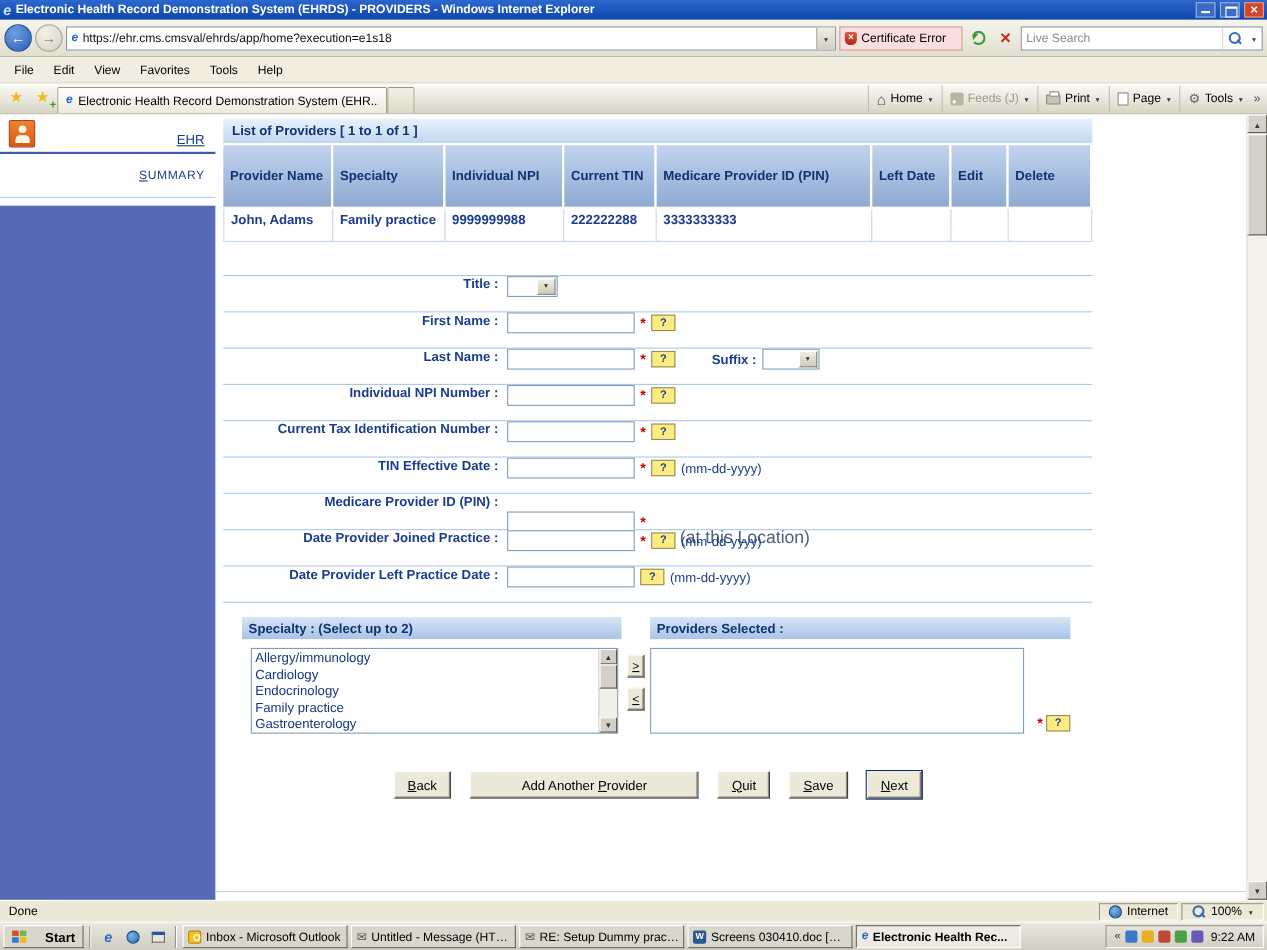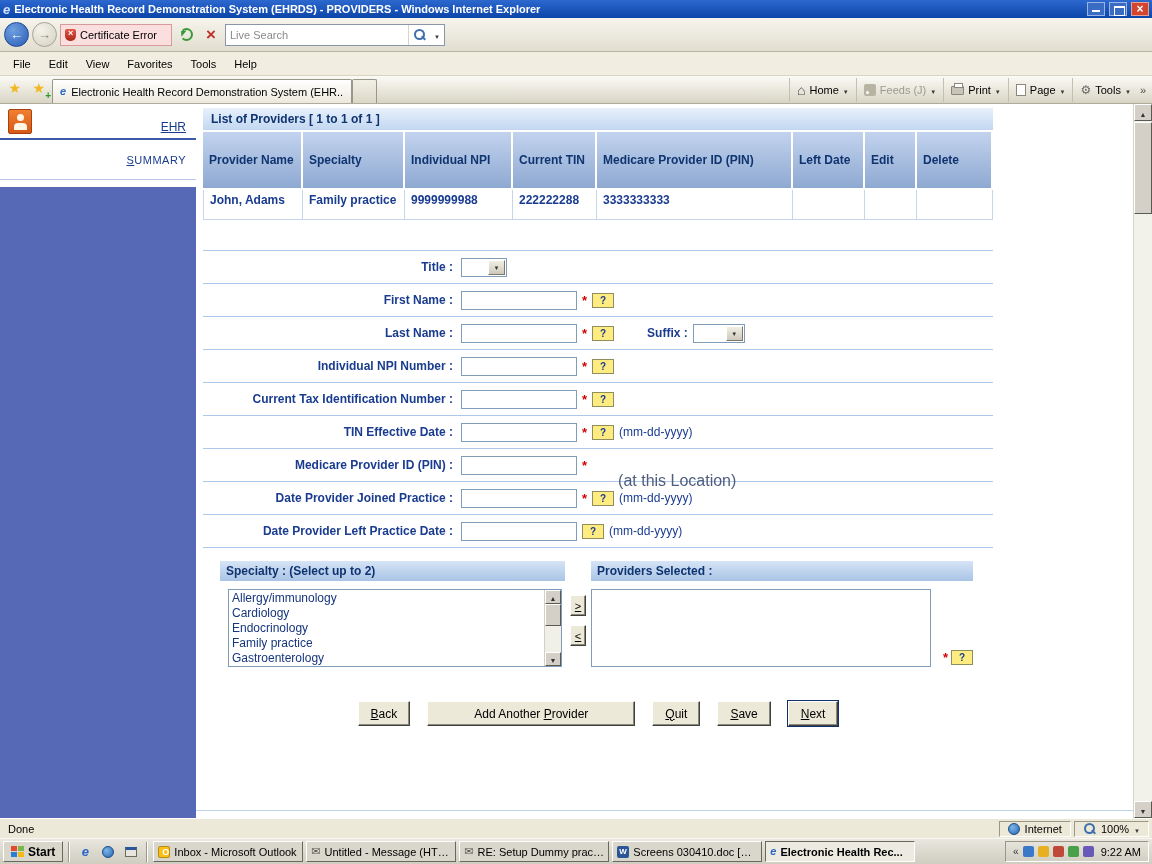--- a/index.html
+++ b/index.html
@@ -95,21 +95,21 @@
 
   .ptable { display:table; width:790px; border-collapse:separate; border-spacing:0; margin-top:2px; }
   .ptable .tr { display:table-row; }
   .ptable .th { display:table-cell; height:58px; background:linear-gradient(180deg,#c2d3ee,#8ea9d2); color:#0f3470; font-weight:bold; font-size:12px; padding:4px 6px; border-right:2px solid #fff; border-bottom:2px solid #fff; vertical-align:middle; }
   .ptable .td { display:table-cell; height:30px; color:#1a3c8f; font-weight:bold; font-size:12px; padding:3px 6px; border-right:1px solid #c4d6ee; border-bottom:1px solid #c4d6ee; vertical-align:top; }
   .ptable .td:first-child { border-left:1px solid #c4d6ee; }
   .c1{width:100px;} .c2{width:102px;} .c3{width:108px;} .c4{width:84px;} .c5{width:196px;} .c6{width:72px;} .c7{width:52px;} .c8{width:76px;}
 
   
   .form-area { margin-top:30px; border-top:1px solid #adc8e8; }
-  .frow { display:flex; align-items:center; height:33px; border-bottom:1px solid #adc8e8; }
+  .frow { display:flex; align-items:flex-start; height:33px; border-bottom:1px solid #adc8e8; }
   .flabel { width:250px; text-align:right; color:#1a3c8f; font-weight:bold; font-size:12px; white-space:nowrap; }
   .fctrl { display:flex; align-items:center; margin-left:8px; gap:5px; }
   .tinput { width:116px; height:19px; border:1px solid #7f9db9; background:#fff; font-family:"Liberation Sans",sans-serif; font-size:12px; padding:0 2px; }
   .req { color:#d40000; font-weight:bold; font-size:13px; }
   .helpbtn { width:22px; height:15px; background:#ffec80; border:1px solid #8f8f5e; color:#1a3c8f; font-weight:bold; font-size:10px; text-align:center; line-height:13px; cursor:pointer; }
   .hint { color:#1a3c8f; font-weight:normal; font-size:12px; }
   .hint-small { color:#4f5d7d; font-size:16px; margin-left:26px;margin-top:32px; }
   .combo { width:46px; height:19px; border:1px solid #7f9db9; background:#fff; position:relative; }
   .combo.suffix { width:52px; }
   .combo::after { content:"\25bc"; position:absolute; right:1px; top:1px; bottom:1px; width:15px; background:linear-gradient(180deg,#f0eee4,#cec9ba); border:1px solid #fff; border-right-color:#7a786c; border-bottom-color:#7a786c; font-size:6px; line-height:15px; text-align:center; color:#333; }
@@ -150,21 +150,21 @@
   .i-dn::before { content:"\25bc"; font-size:7px; color:#333; }
 
   
   .statusbar { height:20px; background:#ece9d8; border-top:1px solid #fff; display:flex; align-items:center; padding:0 3px; gap:3px; font-size:11px; }
   .sb-status { flex:1; padding-left:5px; }
   .sb-panel { height:16px; display:flex; align-items:center; gap:5px; padding:0 8px; border:1px solid; border-color:#9a9788 #fff #fff #9a9788;justify-content:center; }
   .i-globe { width:12px; height:12px; border-radius:50%; background:radial-gradient(circle at 35% 35%,#7ab6e8,#2a66b0); border:1px solid #1a4a86; display:inline-block; }
 
   
   .taskbar { height:26px; background:linear-gradient(180deg,#e9e7de,#cfccc0); border-top:1px solid #f8f7f3; display:flex; align-items:center; gap:3px; padding:0 3px; }
-  .start-btn { height:21px; display:flex; align-items:center; gap:4px; padding:0 7px; background:#d9d6cb; border:1px solid; border-color:#fff #6a685c #6a685c #fff; font-weight:bold; font-size:12px; cursor:pointer; }
+  .start-btn { height:21px; display:flex; align-items:center; gap:17px; padding:0 7px; background:#d9d6cb; border:1px solid; border-color:#fff #6a685c #6a685c #fff; font-weight:bold; font-size:12px; cursor:pointer; }
   .i-flag { width:13px; height:12px; display:inline-block; background:
     linear-gradient(#e2492f,#e2492f) 0 0/6px 5px no-repeat,
     linear-gradient(#7ab648,#7ab648) 7px 0/6px 5px no-repeat,
     linear-gradient(#2a7fd4,#2a7fd4) 0 6px/6px 5px no-repeat,
     linear-gradient(#f5b916,#f5b916) 7px 6px/6px 5px no-repeat; }
   .tb-divider { width:2px; height:20px; border-left:1px solid #9a978a; border-right:1px solid #fff; margin:0 2px; }
   .ql-ico { width:20px; height:20px; display:flex; align-items:center; justify-content:center; cursor:pointer; }
   .i-win { width:12px; height:10px; background:#e8e6dc; border:1px solid #6a6a60; border-top:3px solid #2a5699; display:inline-block; }
   .task { width:150px; height:21px; background:#d9d6cb; border:1px solid; border-color:#fff #6a685c #6a685c #fff; display:flex; align-items:center; gap:4px; padding:0 4px; font-size:11px; white-space:nowrap; overflow:hidden; cursor:pointer; }
   .task.active { background:#eceae1; border-color:#6a685c #fff #fff #6a685c; font-weight:bold; }
@@ -190,20 +190,27 @@
     <span class="ie-e lite"></span>
     <span class="title">Electronic Health Record Demonstration System (EHRDS) - PROVIDERS - Windows Internet Explorer</span>
     <span class="win-btn g-min"></span>
     <span class="win-btn g-max"></span>
     <span class="win-btn close g-close"></span>
   </div>
 
   <div class="addressbar">
     <span class="nav-circle back arr-l"></span>
     <span class="nav-circle fwd arr-r"></span>
+    <div class="addr-field">
+      <span class="ie-e sm"></span>
+      <span class="url">https://ehr.cms.cmsval/ehrds/app/home?execution=e1s18</span>
+      <span class="addr-drop">
+          <span class="i-down"></span>
+        </span>
+    </div>
     <div class="cert">
       <span class="i-shield"></span>
       <span>Certificate Error</span>
     </div>
     <span class="tool-sq">
         <span class="i-refresh"></span>
       </span>
     <span class="tool-sq">
         <span class="i-stop"></span>
       </span>

